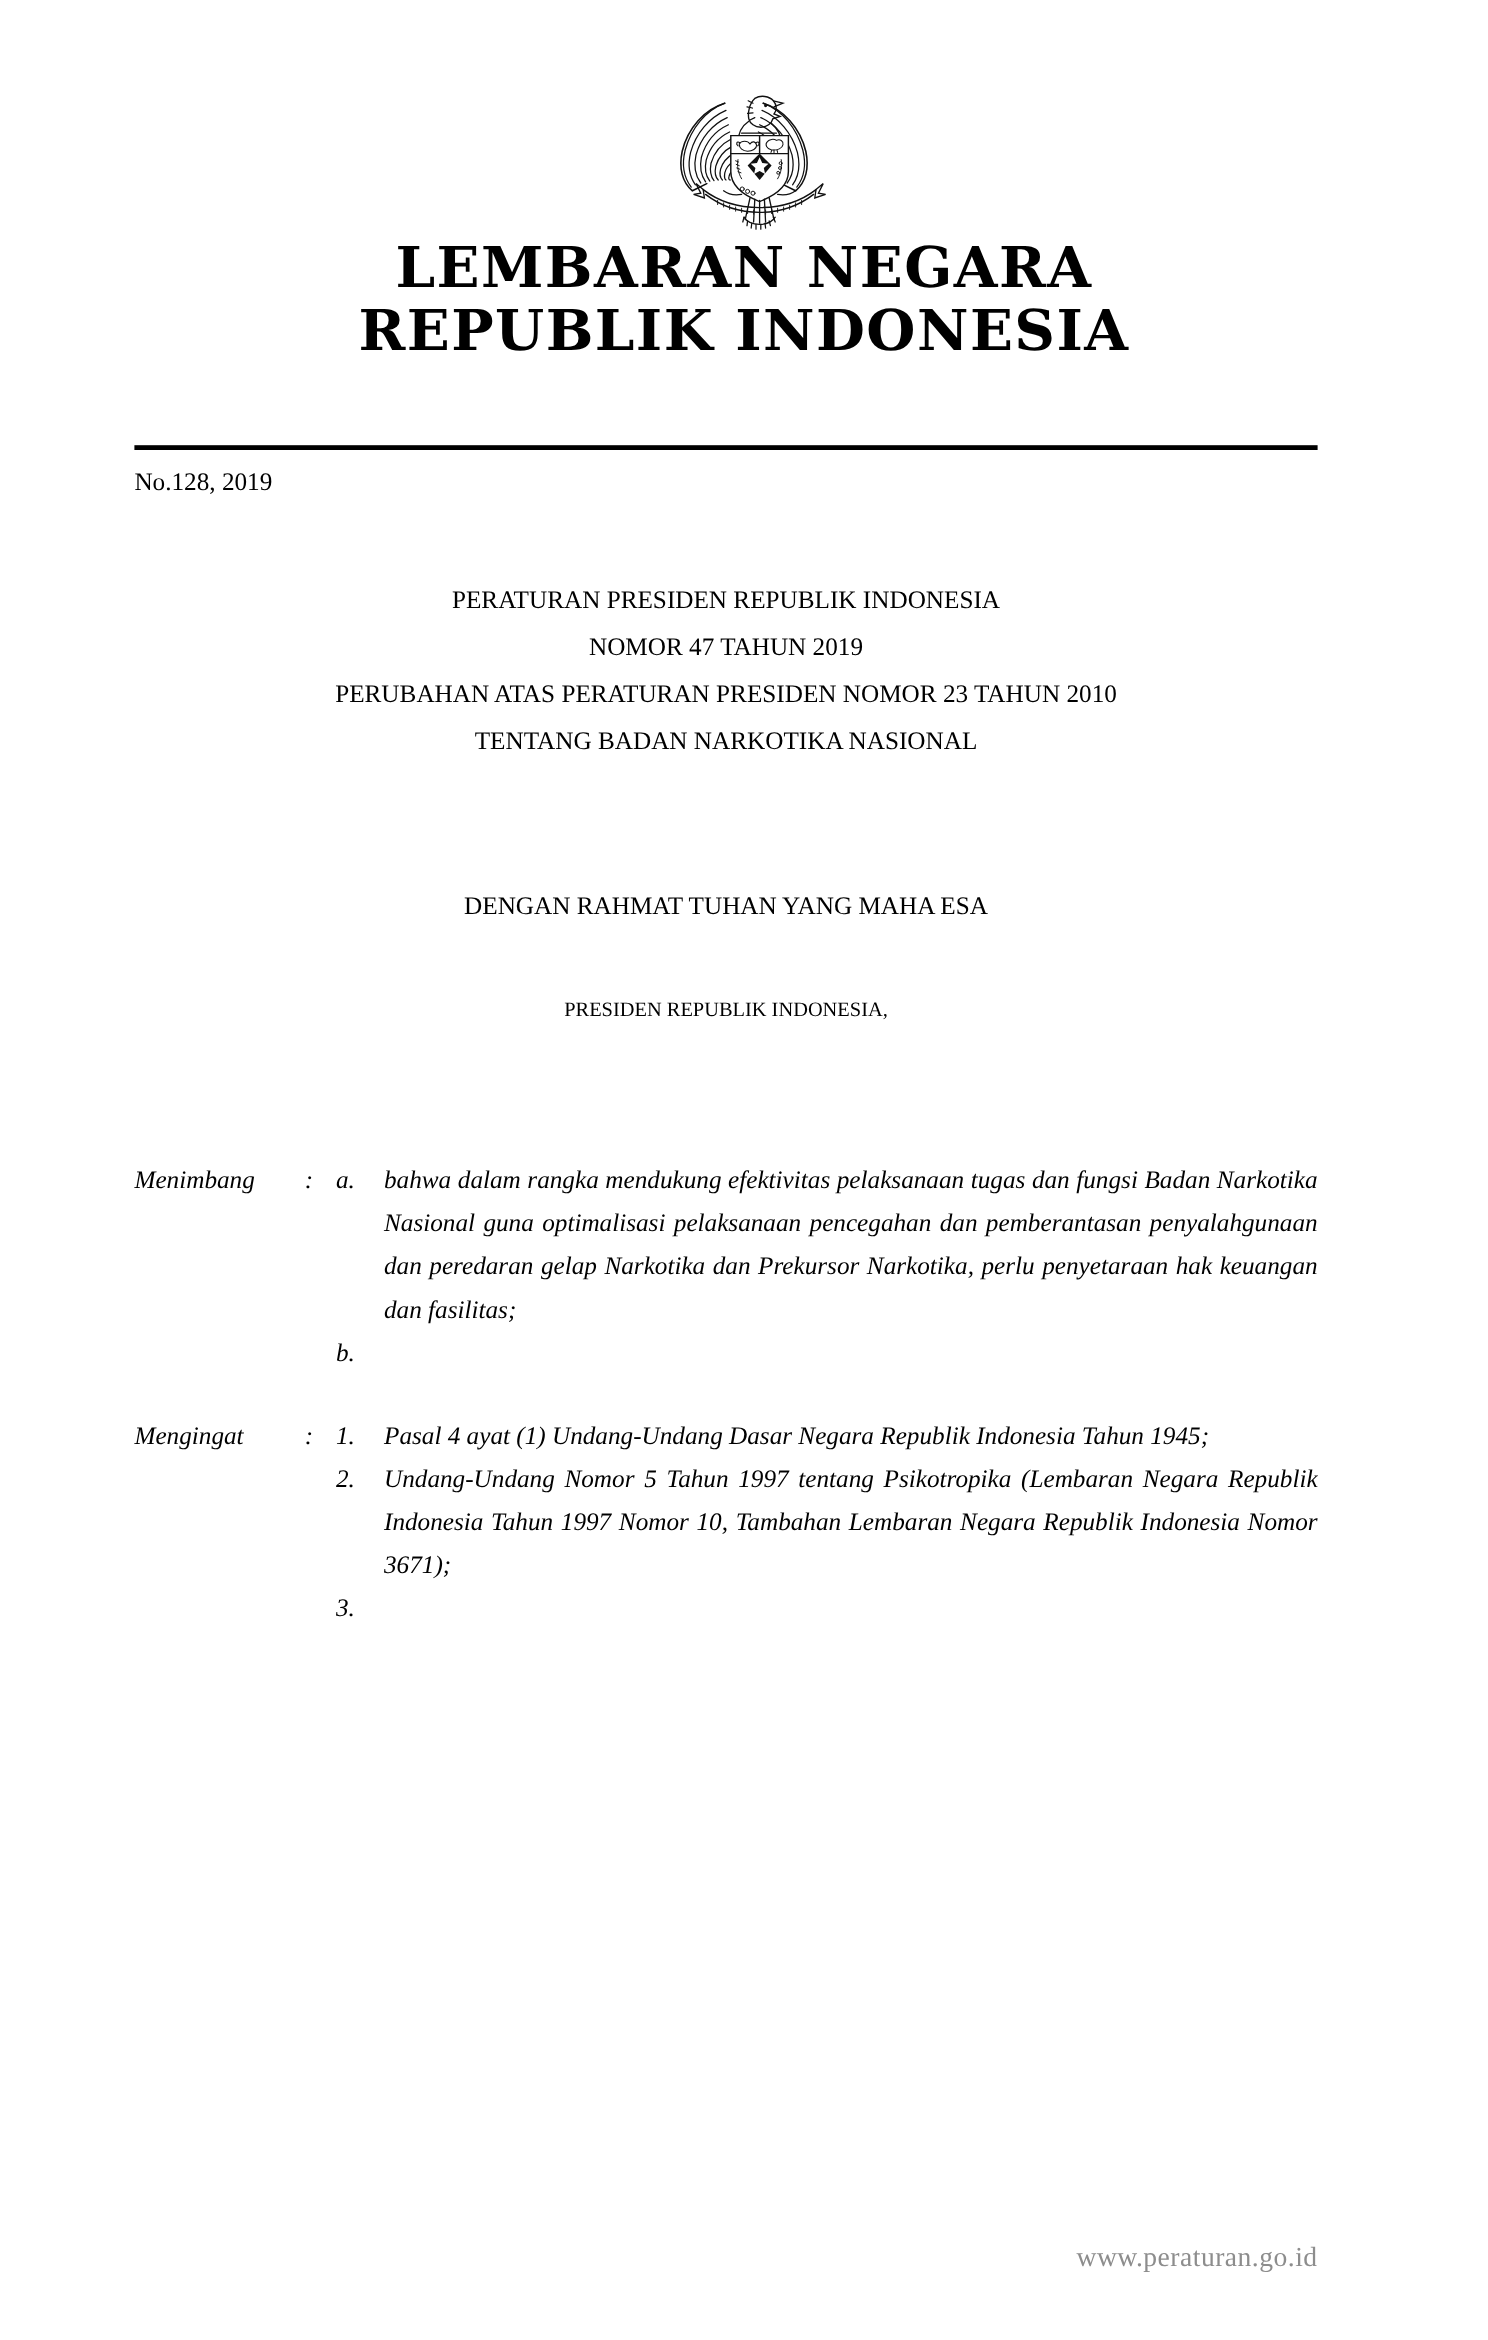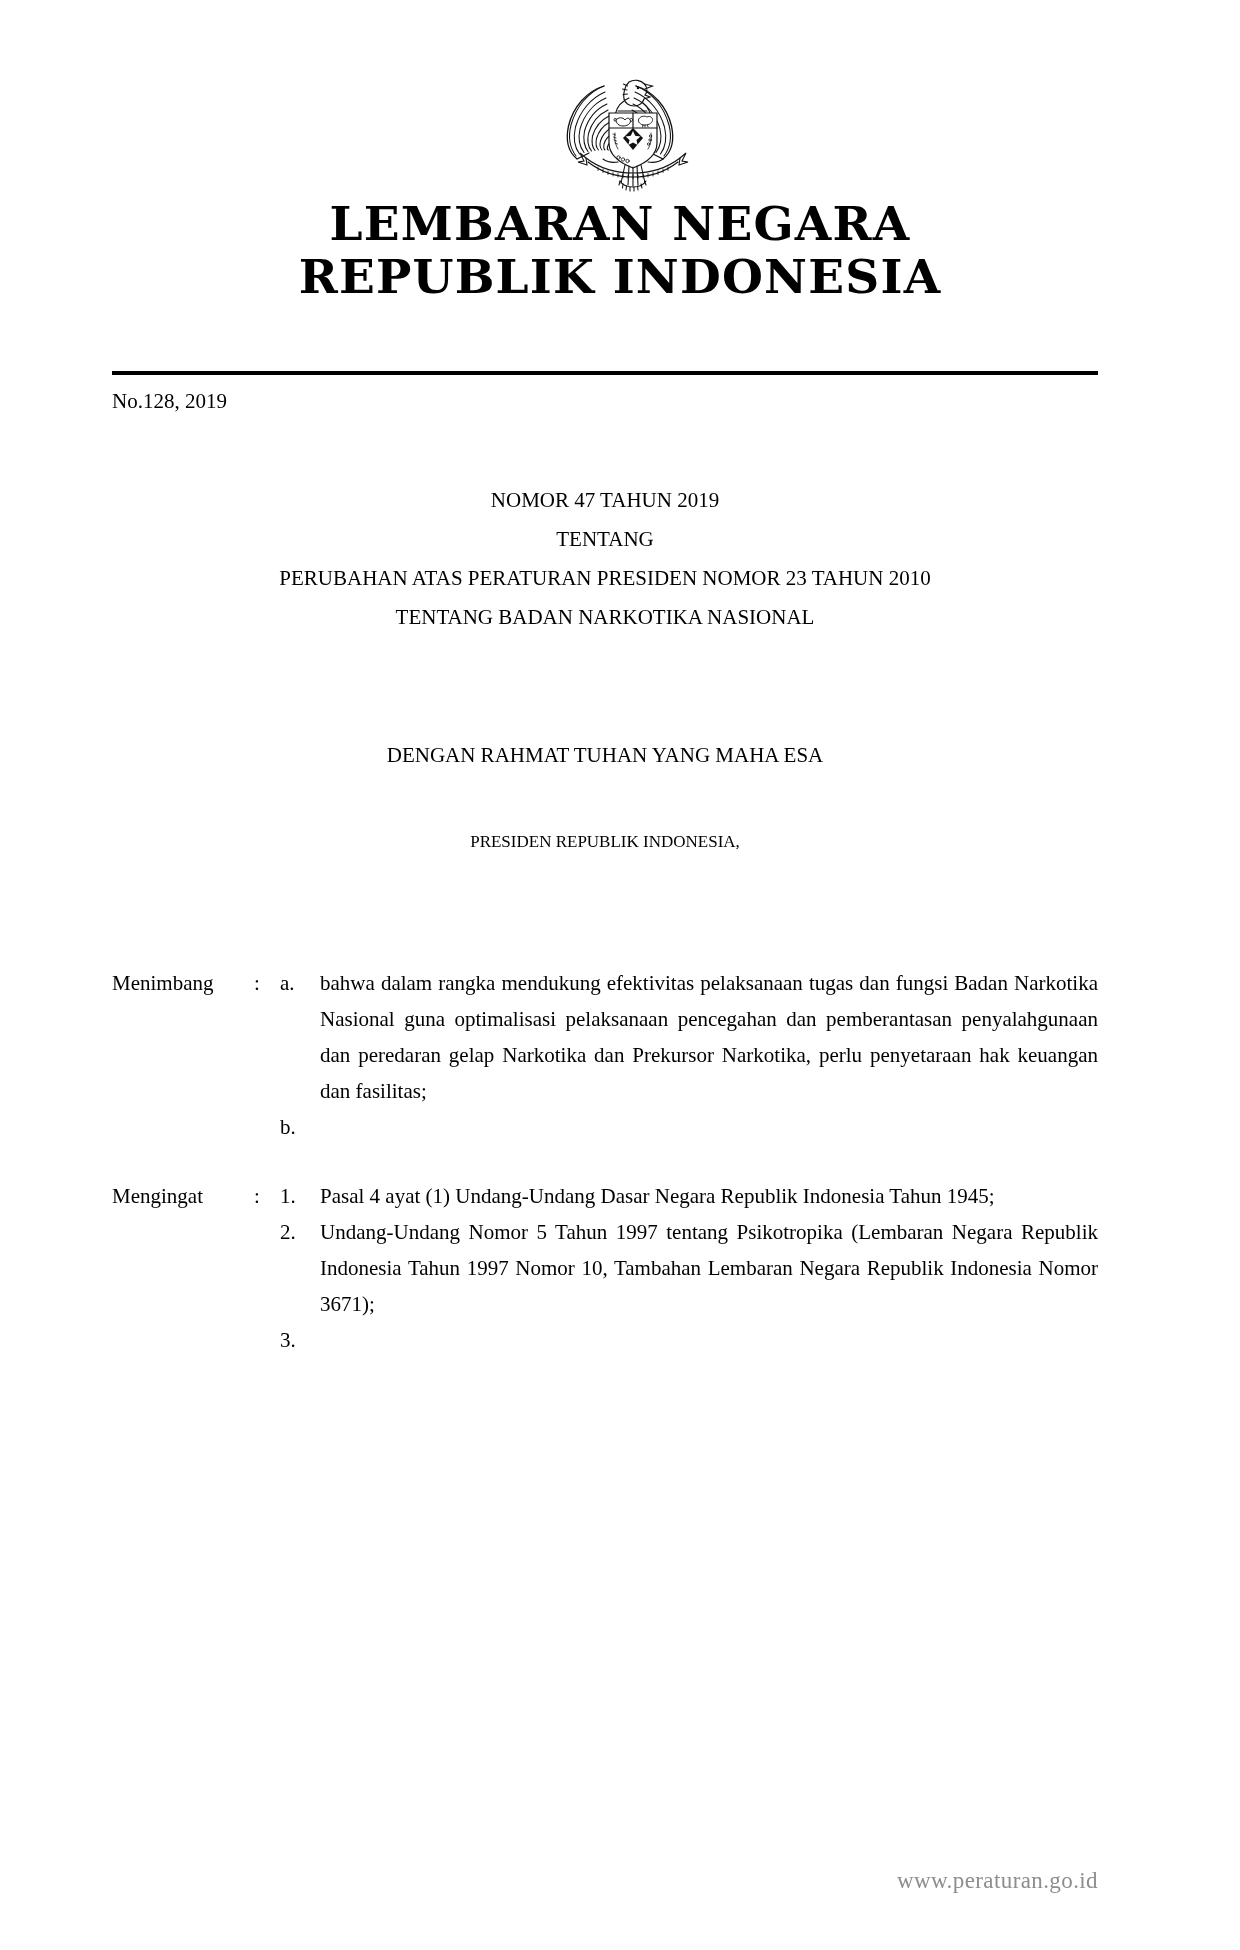--- a/index.html
+++ b/index.html
@@ -121,21 +121,21 @@
     font-size: 17px;
   }
 
   
   .clauses {
     position: absolute;
     top: 965px;
     left: 112px;
     width: 986px;
   }
-  .clause-section { margin-bottom: 32px; }
+  .clause-section { margin-bottom: 32px; font-style: italic; }
   .clause-section:last-child { margin-bottom: 0; }
 
   .clause-row {
     display: flex;
     align-items: flex-start;
     font-size: 21px;
     line-height: 1.72;
   }
   .clause-label {
     flex: 0 0 142px;
@@ -279,22 +279,22 @@
     <div class="line">REPUBLIK INDONESIA</div>
   </div>
 
   <div class="rule"></div>
 
   <div class="issue-row">
     <div class="issue-no">No.128, 2019</div>
   </div>
 
   <div class="title-block">
+    <span class="tl">PERATURAN PRESIDEN REPUBLIK INDONESIA</span>
     <span class="tl">NOMOR 47 TAHUN 2019</span>
-    <span class="tl">TENTANG</span>
     <span class="tl">PERUBAHAN ATAS PERATURAN PRESIDEN NOMOR 23 TAHUN 2010</span>
     <span class="tl">TENTANG BADAN NARKOTIKA NASIONAL</span>
   </div>
 
   <div class="invocation">DENGAN RAHMAT TUHAN YANG MAHA ESA</div>
   <div class="authority">PRESIDEN REPUBLIK INDONESIA,</div>
 
   <div class="clauses">
 
     <div class="clause-section">

